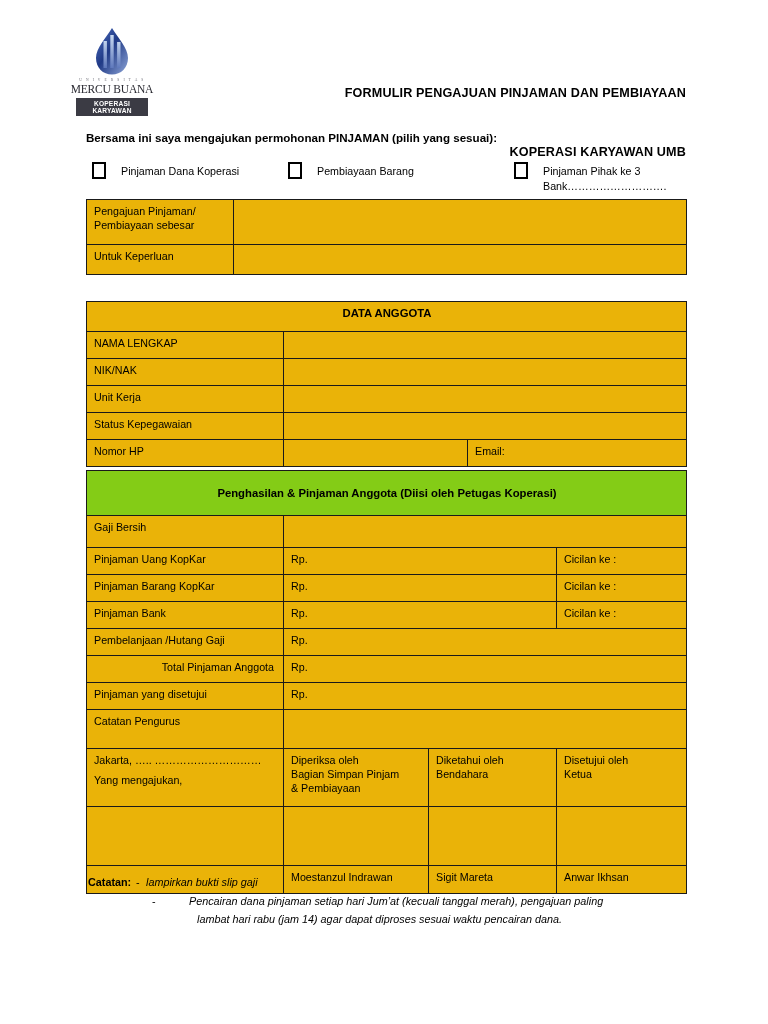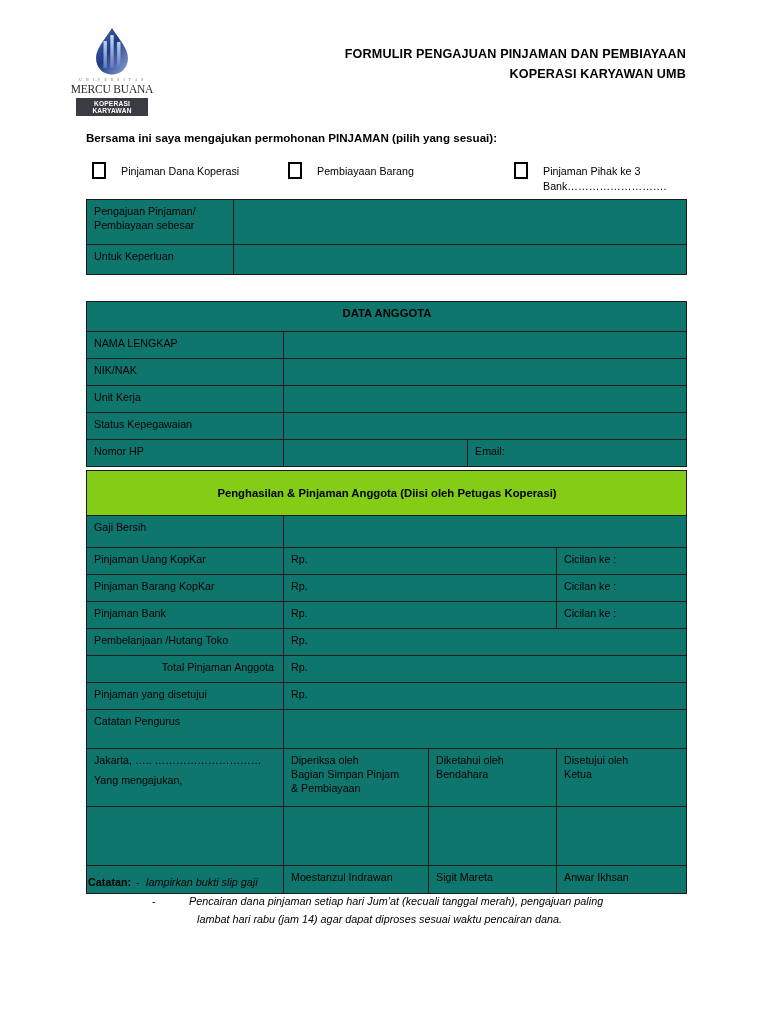--- a/index.html
+++ b/index.html
@@ -88,20 +88,21 @@
     top: 44px;
     width: 506px;
     text-align: right;
   }
   .title-line {
     font-size: 12.6px;
     font-weight: bold;
     letter-spacing: 0.15px;
     line-height: 20px;
     white-space: nowrap;
+    margin-top: 39px;
   }
 
   
   .intro {
     position: absolute;
     left: 86px;
     top: 131px;
     font-size: 11.6px;
     font-weight: bold;
   }
@@ -140,21 +141,21 @@
     position: absolute;
     border-collapse: collapse;
     table-layout: fixed;
     font-size: 10.7px;
   }
   .tbl td {
     border: 1px solid #1a1a1a;
     padding: 4px 6px 4px 7px;
     vertical-align: top;
     line-height: 14px;
-    background: #0f766e;
+    background: #eab308;
   }
   td.shade { background: #84cc16; }
   td.rgt { text-align: right; padding-right: 9px; margin-left: 12px; }
   td.midv { vertical-align: middle; }
 
   
   #tbl-pengajuan { left: 86px; top: 199px; width: 600px; }
   
   #tbl-anggota { left: 86px; top: 301px; width: 600px; }
   
@@ -346,21 +347,21 @@
         <td>Cicilan ke :</td>
       </tr>
 
       <tr>
         <td style="height:18px">Pinjaman Bank</td>
         <td colspan="2">Rp.</td>
         <td>Cicilan ke :</td>
       </tr>
 
       <tr>
-        <td style="height:18px">Pembelanjaan /Hutang Toko</td>
+        <td style="height:18px">Pembelanjaan /Hutang Gaji</td>
         <td colspan="3">Rp.</td>
       </tr>
 
       <tr>
         <td class="rgt" style="height:18px">Total Pinjaman Anggota</td>
         <td colspan="3">Rp.</td>
       </tr>
 
       <tr>
         <td style="height:18px">Pinjaman yang disetujui</td>

